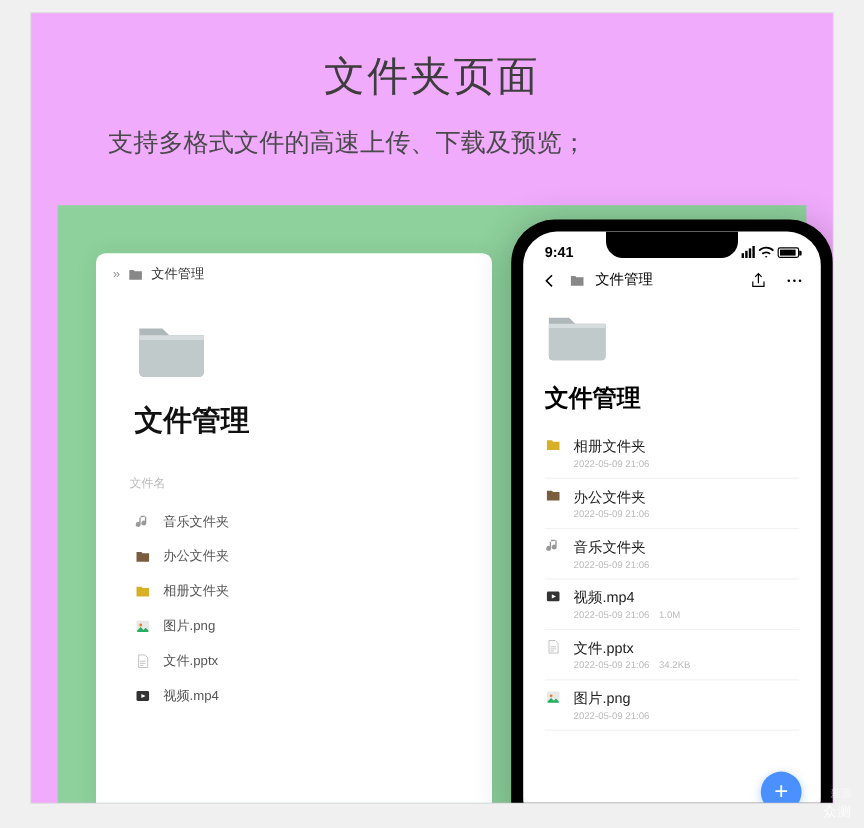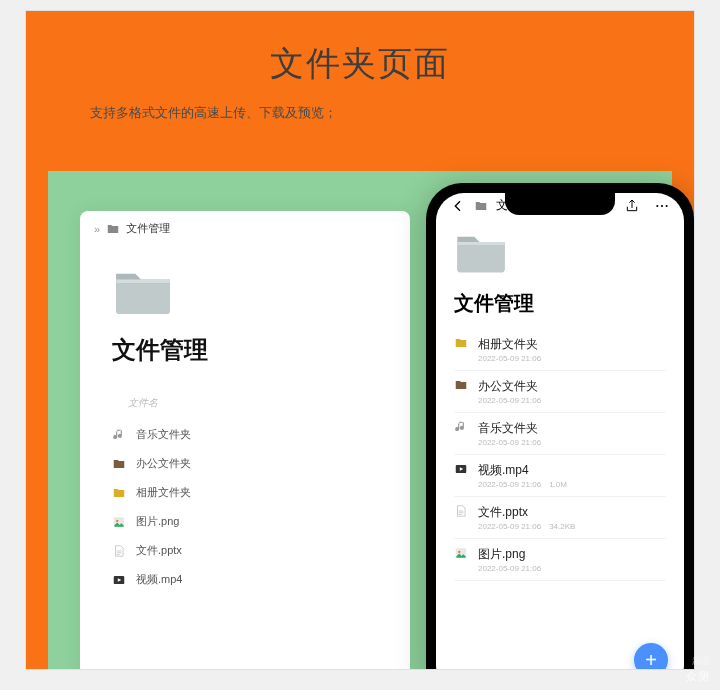--- a/index.html
+++ b/index.html
@@ -6,42 +6,42 @@
 body {
   width: 720px; height: 690px;
   background: #f0f0f0;
   font-family: -apple-system, "PingFang SC", "Hiragino Sans GB", sans-serif;
   position: relative;
   overflow: hidden;
 }
 .canvas {
   position: absolute;
   left: 25px; top: 10px; width: 670px; height: 660px;
-  background: #f97316;
+  background: #f0abfc;
   border: 1px solid #e0e0e0;
   overflow: hidden;
 }
 .inner {
   position: absolute;
   left: 22px; top: 160px; right: 22px; bottom: -20px;
   background: #8ed19c;
 }
 .title {
   position: absolute;
   left: 0; right: 0; top: 30px;
   text-align: center;
   font-family: "Kaiti SC", "STKaiti", cursive;
   font-size: 34px; font-weight: 500;
   color: #3d3d3d; letter-spacing: 2px;
 }
 .subtitle {
   position: absolute;
   left: 64px; top: 92px;
   font-family: "Kaiti SC", "STKaiti", cursive;
-  font-size: 13px; color: #4a4a4a;
+  font-size: 21px; color: #4a4a4a;
   line-height: 1.55;
 }
 
 .desktop {
   position: absolute;
   left: 54px; top: 200px;
   width: 330px; height: 470px;
   background: #fff;
   border-radius: 8px 8px 0 0;
   box-shadow: 0 2px 20px rgba(0,0,0,.08);
@@ -57,21 +57,21 @@
 }
 .folder-icon {
   width: 62px; height: 50px; position: relative;
 }
 .folder-icon svg { width: 100%; height: 100%; }
 .dk-h1 {
   font-size: 24px; font-weight: 700; color: #111;
   padding: 0 32px 24px;
 }
 .dk-colhead {
-  font-size: 10px; color: #bbb; padding: 6px 48px 10px; font-style: italic;
+  font-size: 10px; color: #bbb; padding: 6px 28px 10px;
 }
 .dk-list { padding: 0 32px; }
 .dk-item {
   display: flex; align-items: center; gap: 10px;
   padding: 7px 0; font-size: 11px; color: #555;
 }
 .dk-ico { width: 14px; height: 14px; display: inline-flex; align-items: center; justify-content: center; }
 
 .phone {
   position: absolute;
@@ -216,20 +216,35 @@
             </svg>
           </span>
           <span>视频.mp4</span>
         </div>
       </div>
   </div>
 
   <div class="phone">
     <div class="screen">
       <div class="notch"></div>
+      <div class="status">
+        <span>9:41</span>
+        <div class="status-icons">
+          <div class="sig">
+              <span></span>
+              <span></span>
+              <span></span>
+              <span></span>
+            </div>
+          <svg class="wifi" viewBox="0 0 24 24">
+              <path fill="#000" d="M12 20l-2-2a3 3 0 014 0zm-5-5l-2-2a10 10 0 0114 0l-2 2a7 7 0 00-10 0zM2 10l-2-2a17 17 0 0124 0l-2 2a14 14 0 00-20 0z"></path>
+            </svg>
+          <div class="batt"></div>
+        </div>
+      </div>
       <div class="ph-nav">
         <div class="ph-left">
           <svg class="nav-ico" viewBox="0 0 24 24">
               <path fill="none" stroke="#000" stroke-width="2" d="M15 5l-7 7 7 7"></path>
             </svg>
           <span class="dk-ico">
               <svg viewBox="0 0 24 24">
                 <path fill="#888" d="M3 5h6l2 2h10v12H3z"></path>
               </svg>
             </span>

